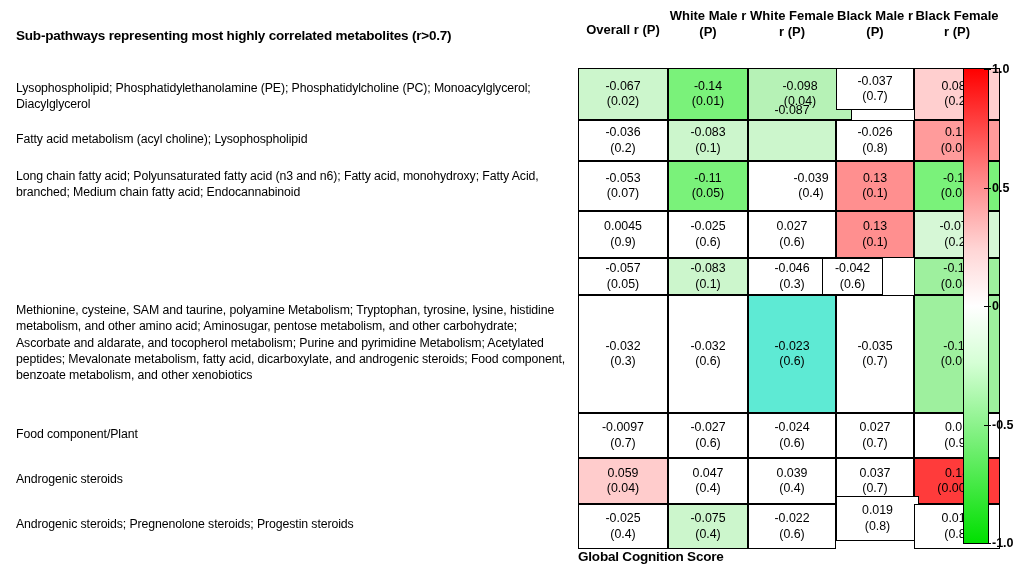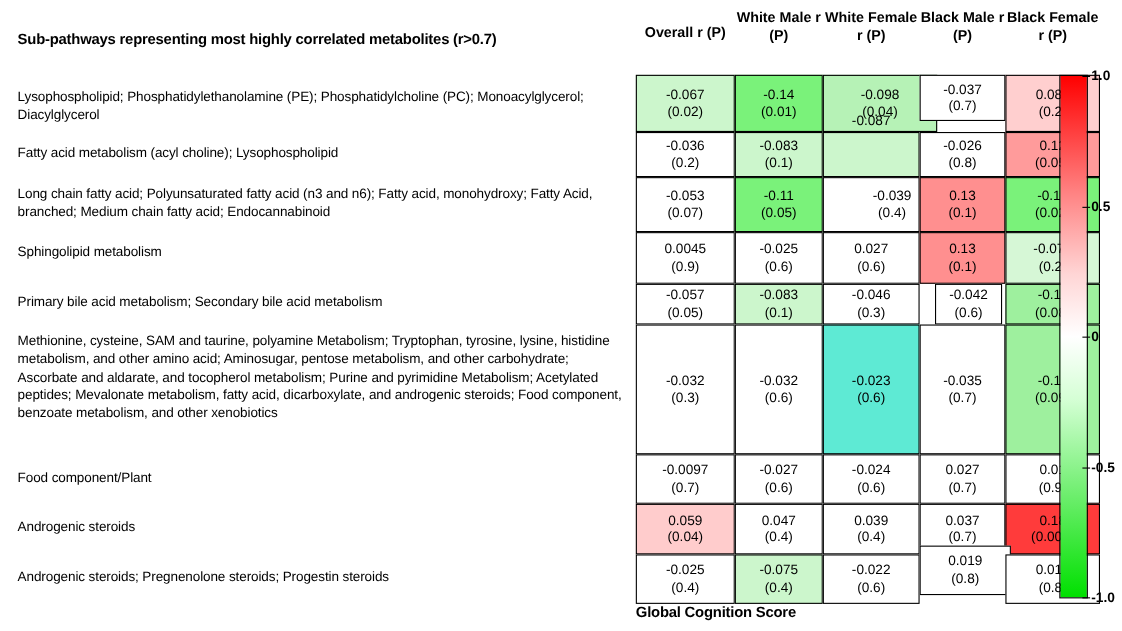--- a/index.html
+++ b/index.html
@@ -112,22 +112,20 @@
 <body>
 
 <div id="root">
 
   <div class="labels-col">
     <div class="title-row">Sub-pathways representing most highly correlated metabolites (r&gt;0.7)</div>
 
     <div class="row-label" style="top:80px;">Lysophospholipid; Phosphatidylethanolamine (PE); Phosphatidylcholine (PC); Monoacylglycerol; Diacylglycerol</div>
     <div class="row-label" style="top:131px;">Fatty acid metabolism (acyl choline); Lysophospholipid</div>
     <div class="row-label" style="top:168px;">Long chain fatty acid; Polyunsaturated fatty acid (n3 and n6);  Fatty acid, monohydroxy; Fatty Acid, branched; Medium chain fatty acid; Endocannabinoid</div>
-    <div class="row-label" style="top:221px;">Sphingolipid metabolism</div>
-    <div class="row-label" style="top:266px;">Primary bile acid metabolism; Secondary bile acid metabolism</div>
     <div class="row-label" style="top:302px;">Methionine, cysteine, SAM and taurine, polyamine Metabolism; Tryptophan, tyrosine, lysine, histidine metabolism, and other amino acid; Aminosugar, pentose metabolism, and other carbohydrate; Ascorbate and aldarate, and tocopherol metabolism; Purine and pyrimidine Metabolism; Acetylated peptides; Mevalonate metabolism, fatty acid, dicarboxylate, and androgenic steroids; Food component, benzoate metabolism, and other xenobiotics</div>
     <div class="row-label" style="top:426px;">Food component/Plant</div>
     <div class="row-label" style="top:471px;">Androgenic steroids</div>
     <div class="row-label" style="top:516px;">Androgenic steroids; Pregnenolone steroids; Progestin steroids</div>
   </div>
 
   <div class="grid">
 
     <div class="hdr" style="left:0px;   top:22px; width:90px;">
       <span>Overall</span>
@@ -239,21 +237,21 @@
         <span>(0.05)</span>
       </div>
       <div class="cell" style="left: 90px; top: 258px; width: 80px; height: 37px; background: rgb(204, 246, 204);">
         <span>-0.083</span>
         <span>(0.1)</span>
       </div>
       <div class="cell" style="left: 170px; top: 258px; width: 88px; height: 37px; background: rgb(255, 255, 255);">
         <span>-0.046</span>
         <span>(0.3)</span>
       </div>
-      <div class="cell" style="left: 272px; top: 258px; width: 61px; height: 37px; background: rgb(255, 255, 255);">
+      <div class="cell" style="left: 244px; top: 258px; width: 61px; height: 37px; background: rgb(255, 255, 255);">
         <span>-0.042</span>
         <span>(0.6)</span>
       </div>
       <div class="cell" style="left: 336px; top: 258px; width: 86px; height: 37px; background: rgb(158, 240, 158);">
         <span>-0.11</span>
         <span>(0.08)</span>
       </div>
       <div class="cell" style="left: 0px; top: 295px; width: 90px; height: 118px; background: rgb(255, 255, 255);">
         <span>-0.032</span>
         <span>(0.3)</span>

